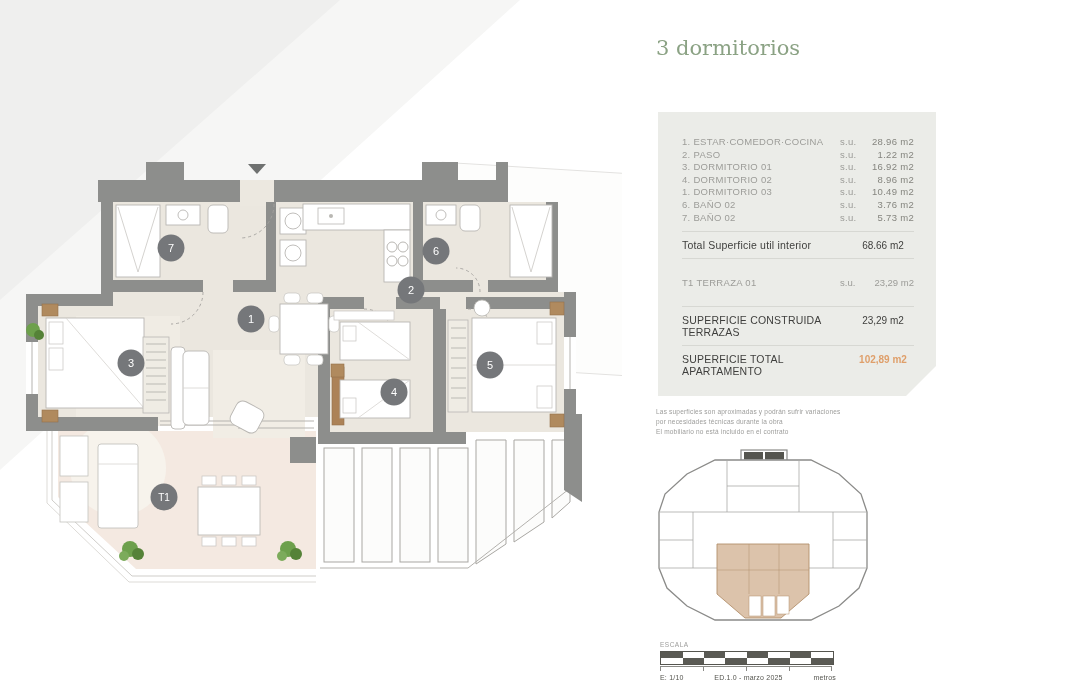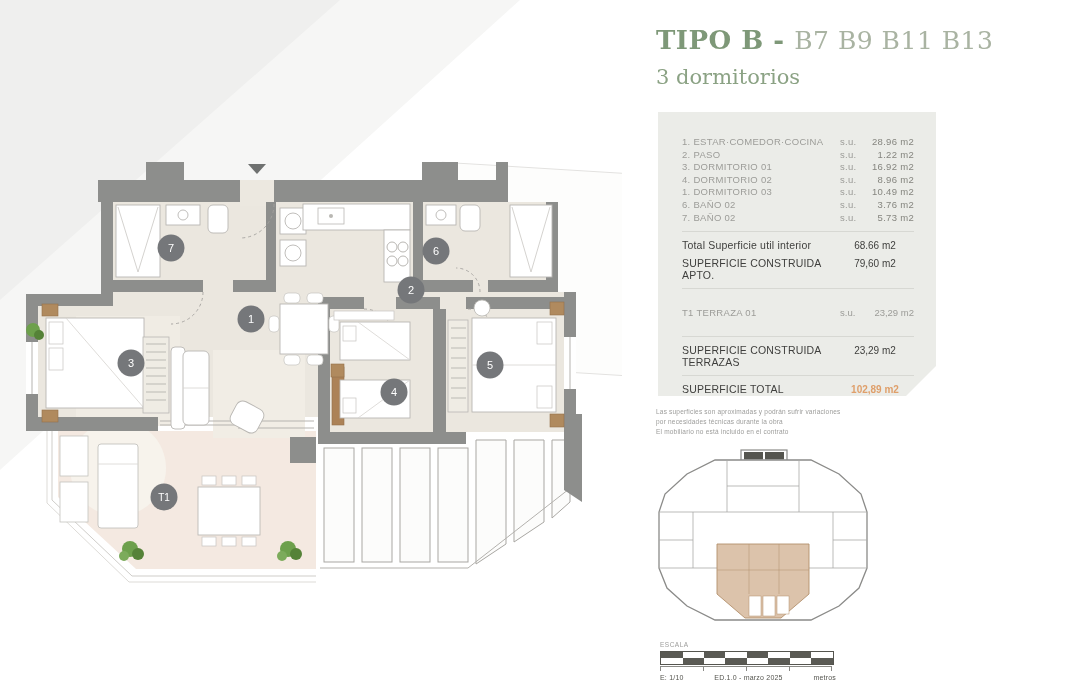--- a/index.html
+++ b/index.html
@@ -25,21 +25,21 @@
 
   
   .surface-panel{position:absolute;left:658px;top:112px;width:278px;height:284px;
     background:#ebece8;box-sizing:border-box;padding:24px 22px 26px 24px;
     clip-path:polygon(0 0,100% 0,100% calc(100% - 30px),calc(100% - 30px) 100%,0 100%);}
   .room-row{display:flex;align-items:baseline;font-size:9.5px;letter-spacing:.3px;color:#9c9c98;line-height:12.6px;}
   .room-row .r-name{flex:1;}
   .room-row .r-su{width:22px;text-align:left;color:#9c9c98;}
   .room-row .r-val{width:52px;text-align:right;color:#85857f;}
   .sep{border:none;border-top:1px solid #d7d8d3;margin:7px 0 7px 0;}
-  .total-row{display:flex;align-items:baseline;color:#3f3f3d;margin:3px 8px 6px 0;}
+  .total-row{display:flex;align-items:baseline;color:#3f3f3d;margin:3px 0 6px 0;}
   .total-row .t-label{flex:1;font-size:10.5px;letter-spacing:.2px;line-height:12px;}
   .total-row .t-val{width:62px;text-align:center;font-size:10px;}
   .terraza-row{display:flex;align-items:baseline;color:#9c9c98;font-size:9.5px;margin:18px 0;}
   .terraza-row .r-name{flex:1;letter-spacing:.3px;}
   .terraza-row .r-su{width:22px;}
   .terraza-row .r-val{width:52px;text-align:right;}
   .wrap-label{width:150px;}
   .orange{color:#df9f6a;font-weight:bold;}
 
   
@@ -295,23 +295,20 @@
     <circle cx="418" cy="99" r="13.5" fill="#75777a"></circle>
         <text x="418" y="103">6</text>
     <circle cx="153" cy="96" r="13.5" fill="#75777a"></circle>
         <text x="153" y="100">7</text>
     <circle cx="146" cy="345" r="13.5" fill="#75777a"></circle>
         <text x="146" y="349" font-size="10">T1</text>
   </g>
 </svg>
 
 <div class="title-block">
-  <div class="title-line">
-    <span class="t-bold">TIPO B</span><span class="t-sep"> - </span><span class="t-units">B7 B9 B11 B13</span>
-  </div>
   <div class="subtitle">3 dormitorios</div>
 </div>
 
 <div class="surface-panel">
   <div>
     <div class="room-row">
           <span class="r-name">1. ESTAR·COMEDOR·COCINA</span>
           <span class="r-su">s.u.</span>
           <span class="r-val">28.96 m2</span>
         </div>
@@ -345,24 +342,20 @@
           <span class="r-su">s.u.</span>
           <span class="r-val">5.73 m2</span>
         </div>
   </div>
 
   <hr class="sep">
 
   <div class="total-row">
     <span class="t-label">Total Superficie util interior</span>
     <span class="t-val">68.66 m2</span>
-  </div>
-  <div class="total-row">
-    <span class="t-label">SUPERFICIE CONSTRUIDA APTO.</span>
-    <span class="t-val">79,60 m2</span>
   </div>
 
   <hr class="sep">
 
   <div class="terraza-row">
     <span class="r-name">T1 TERRAZA 01</span>
     <span class="r-su">s.u.</span>
     <span class="r-val">23,29 m2</span>
   </div>
 

